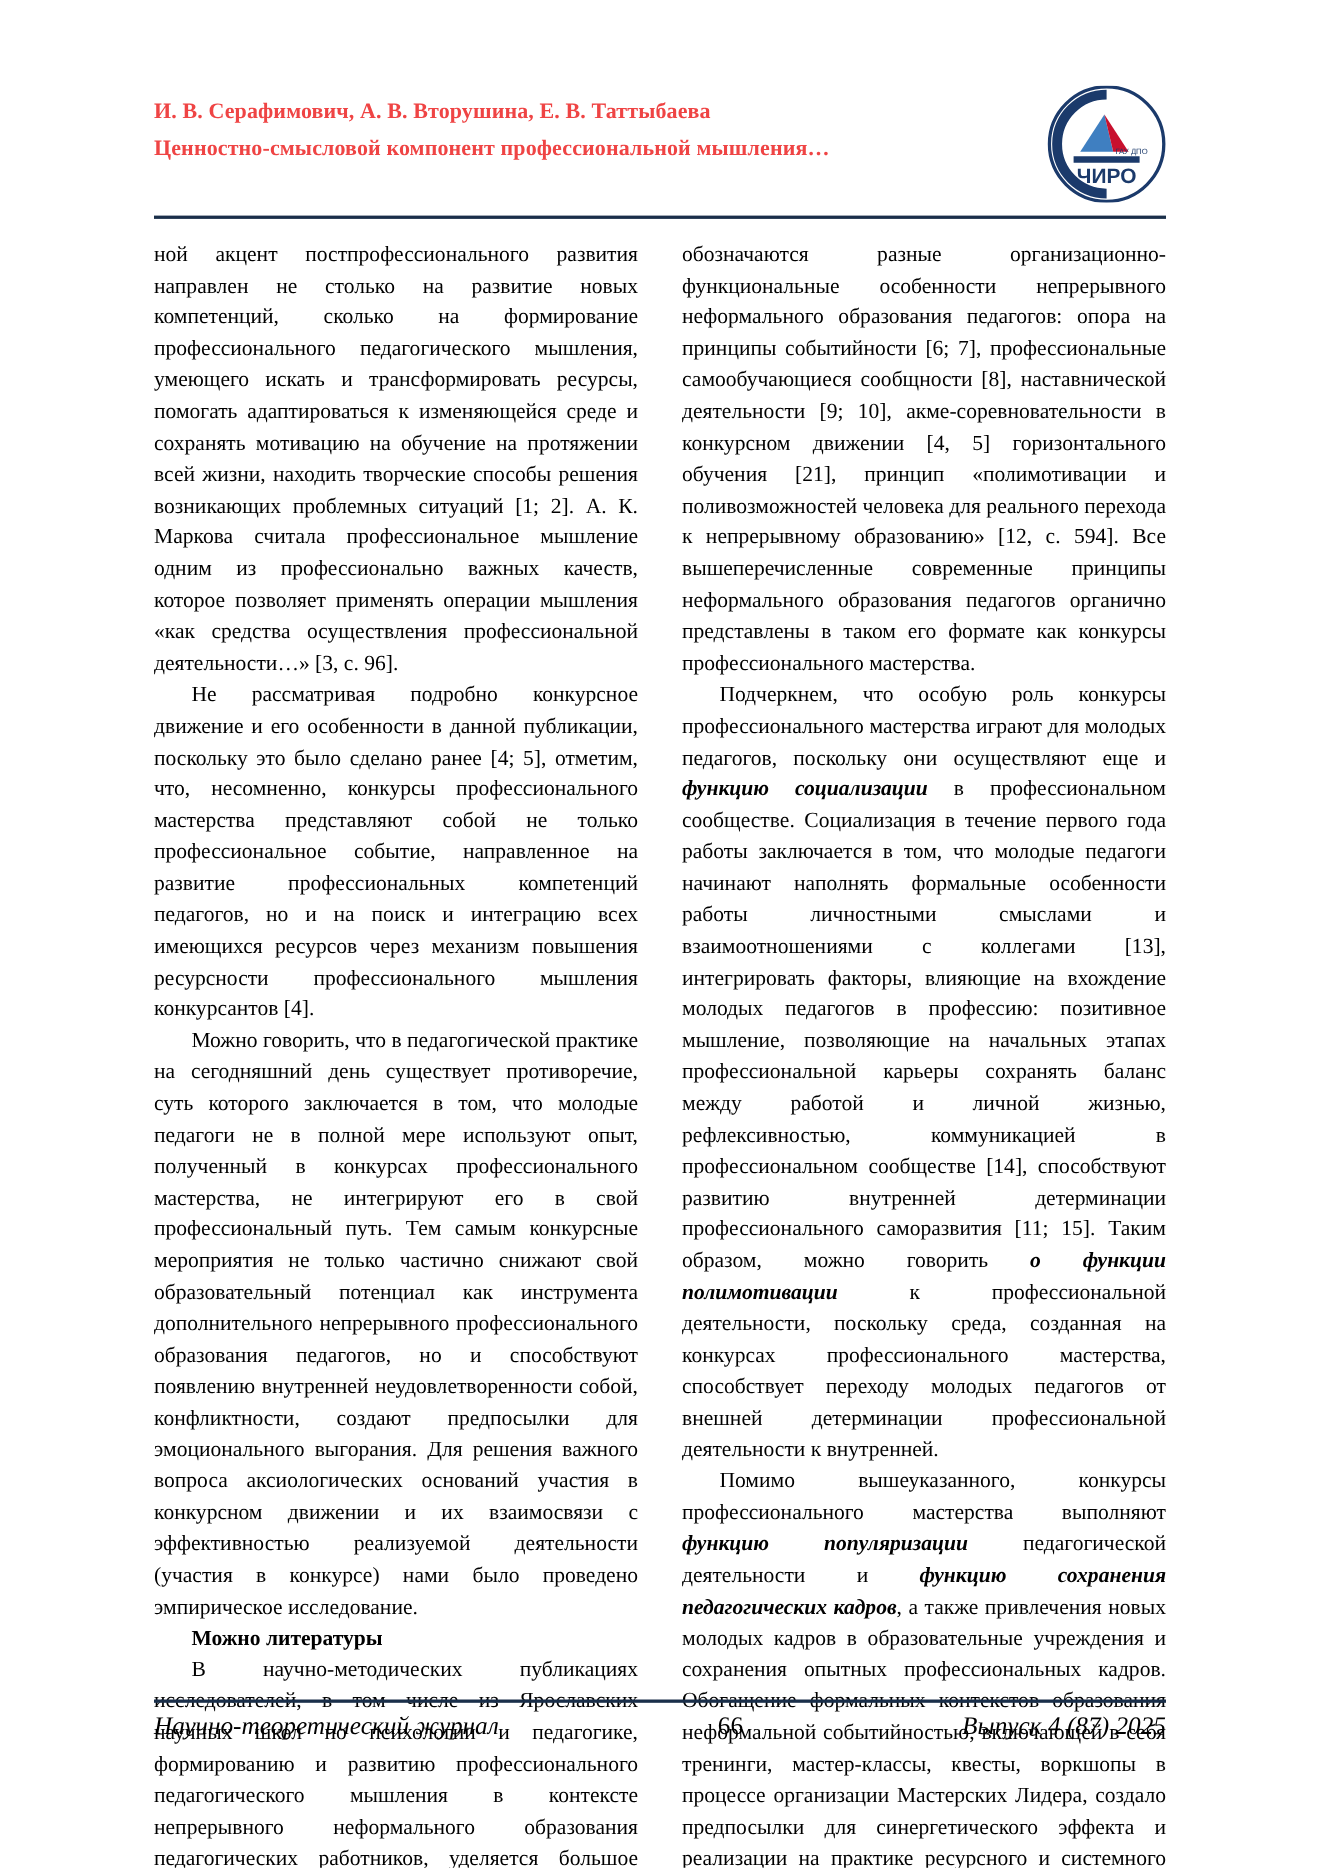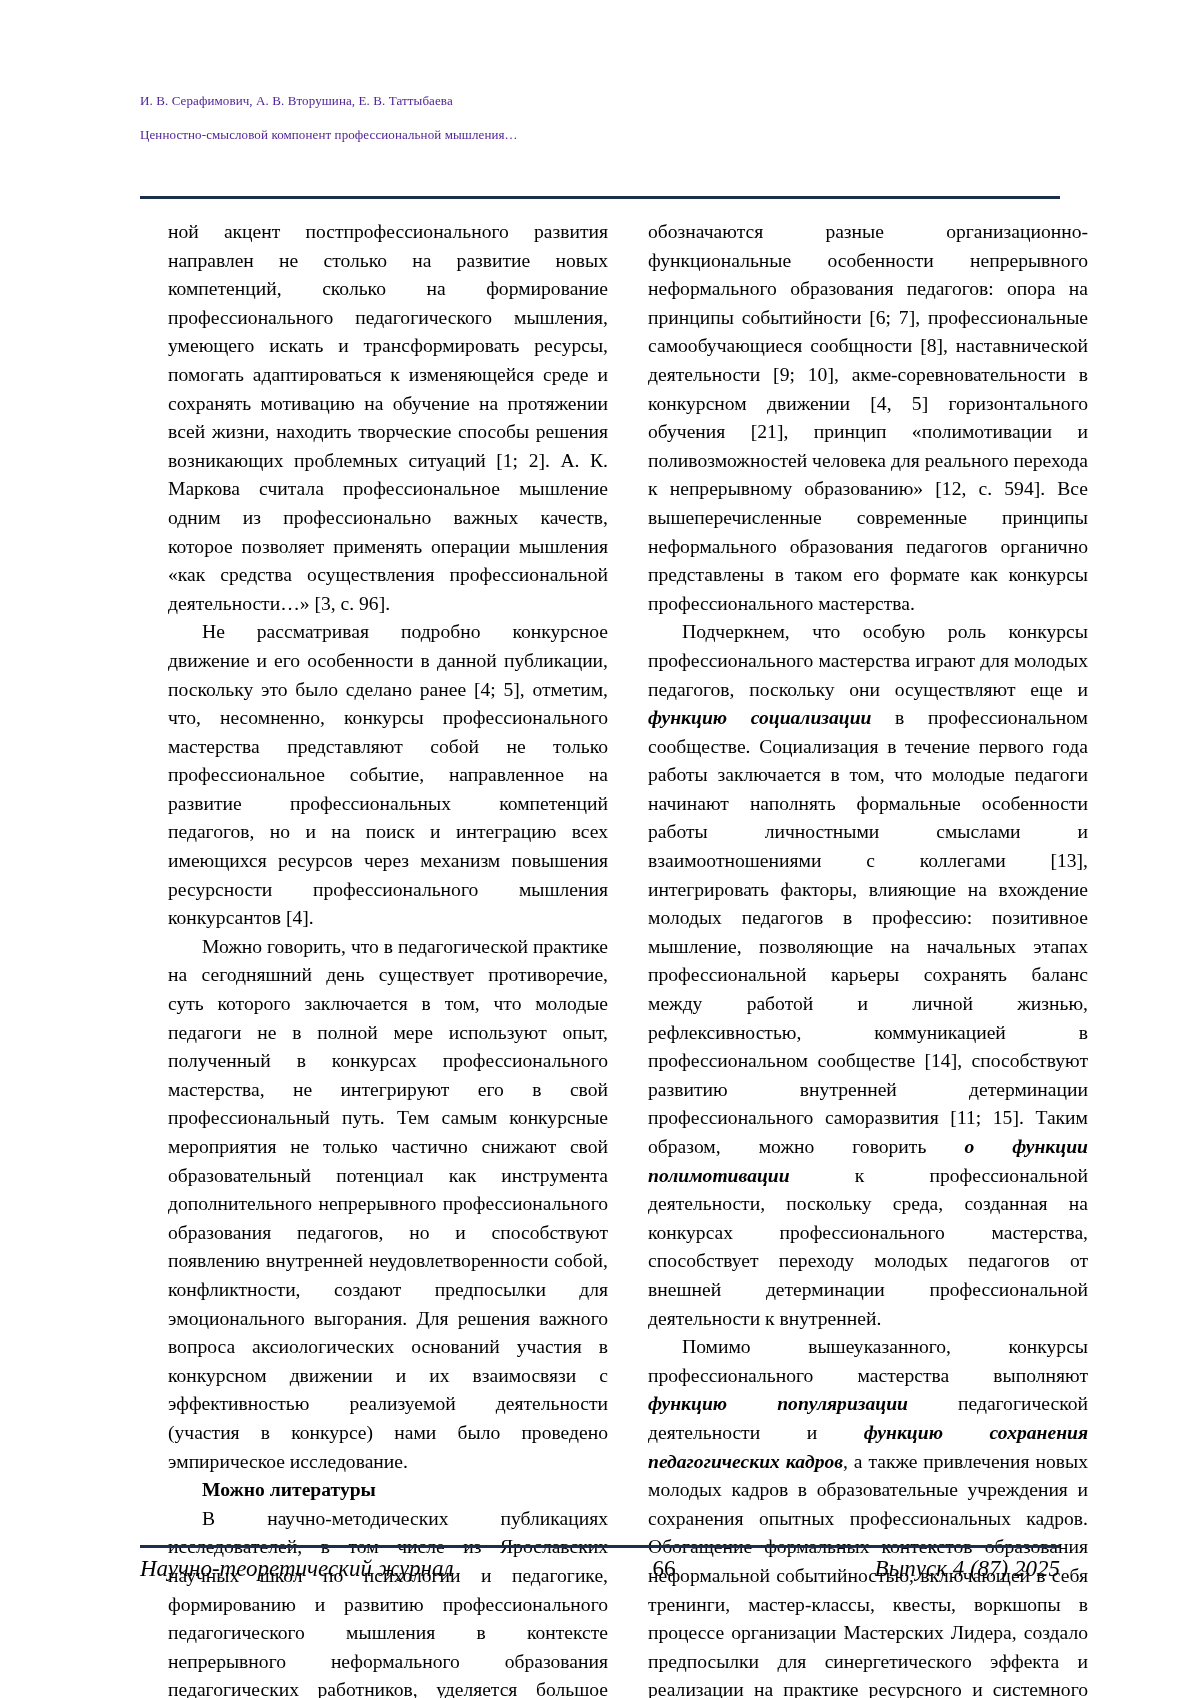--- a/index.html
+++ b/index.html
@@ -33,24 +33,24 @@
     height: 110px;
   }
   .header-text {
     position: absolute;
     left: 0;
     top: 6px;
     width: 760px;
   }
   .header-line {
     font-family: "Liberation Serif", serif;
-    font-weight: normal;
-    font-size: 13px;
+    font-weight: bold;
+    font-size: 20px;
     line-height: 34px;
-    color: #4c1d95;
+    color: #ef4444;
     letter-spacing: 0.1px;
   }
   .logo {
     position: absolute;
     right: 0;
     top: 0;
     width: 108px;
     height: 106px;
   }
   .logo svg { display: block; }
@@ -67,21 +67,20 @@
 
   
   .columns {
     position: absolute;
     left: 140px;
     top: 218px;
     width: 920px;
     height: 1310px;
     display: flex;
     gap: 40px;
-    margin-left: 28px;
   }
   .col {
     width: 440px;
   }
   .col p {
     margin: 0;
     font-size: 19.6px;
     line-height: 28.6px;
     text-align: justify;
     text-justify: inter-word;
@@ -125,20 +124,31 @@
 </head>
 <body>
 
 <div class="page">
 
   <div class="header">
     <div class="header-text">
       <div class="header-line">И. В. Серафимович, А. В. Вторушина, Е. В. Таттыбаева</div>
       <div class="header-line">Ценностно-смысловой компонент профессиональной мышления…</div>
     </div>
+    <div class="logo">
+      <svg width="108" height="106" viewBox="0 0 108 106" xmlns="http://www.w3.org/2000/svg">
+        <circle cx="54" cy="53" r="52" fill="#ffffff" stroke="#1b3a6b" stroke-width="3"></circle>
+        <path d="M54 8 A45 45 0 1 0 54 98" fill="none" stroke="#1b3a6b" stroke-width="9"></path>
+        <path d="M30 60 L52 26 L60 60 Z" fill="#3f7fc1"></path>
+        <path d="M52 26 L74 60 L60 60 Z" fill="#c8102e"></path>
+        <path d="M24 64 L84 64 L84 70 L24 70 Z" fill="#1b3a6b"></path>
+        <text x="62" y="62" font-family="Liberation Sans, sans-serif" font-size="7" fill="#1b3a6b">ГАУ ДПО</text>
+        <text x="54" y="88" text-anchor="middle" font-family="Liberation Sans, sans-serif" font-size="19" font-weight="bold" fill="#1b3a6b">ЧИРО</text>
+      </svg>
+    </div>
   </div>
 
   <div class="rule rule-top"></div>
 
   <div class="columns">
 
     <div class="col">
       <p class="noindent">ной акцент постпрофессионального развития направлен не столько на развитие новых компетенций, сколько на формирование профессионального педагогического мышления, умеющего искать и трансформировать ресурсы, помогать адаптироваться к изменяющейся среде и сохранять мотивацию на обучение на протяжении всей жизни, находить творческие способы решения возникающих проблемных ситуаций [1; 2]. А. К. Маркова считала профессиональное мышление одним из профессионально важных качеств, которое позволяет применять операции мышления «как средства осуществления профессиональной деятельности…» [3, с. 96].</p>
       <p class="indent">Не рассматривая подробно конкурсное движение и его особенности в данной публикации, поскольку это было сделано ранее [4; 5], отметим, что, несомненно, конкурсы профессионального мастерства представляют собой не только профессиональное событие, направленное на развитие профессиональных компетенций педагогов, но и на поиск и интеграцию всех имеющихся ресурсов через механизм повышения ресурсности профессионального мышления конкурсантов [4].</p>
       <p class="indent">Можно говорить, что в педагогической практике на сегодняшний день существует противоречие, суть которого заключается в том, что молодые педагоги не в полной мере используют опыт, полученный в конкурсах профессионального мастерства, не интегрируют его в свой профессиональный путь. Тем самым конкурсные мероприятия не только частично снижают свой образовательный потенциал как инструмента дополнительного непрерывного профессионального образования педагогов, но и способствуют появлению внутренней неудовлетворенности собой, конфликтности, создают предпосылки для эмоционального выгорания. Для решения важного вопроса аксиологических оснований участия в конкурсном движении и их взаимосвязи с эффективностью реализуемой деятельности (участия в конкурсе) нами было проведено эмпирическое исследование.</p>

